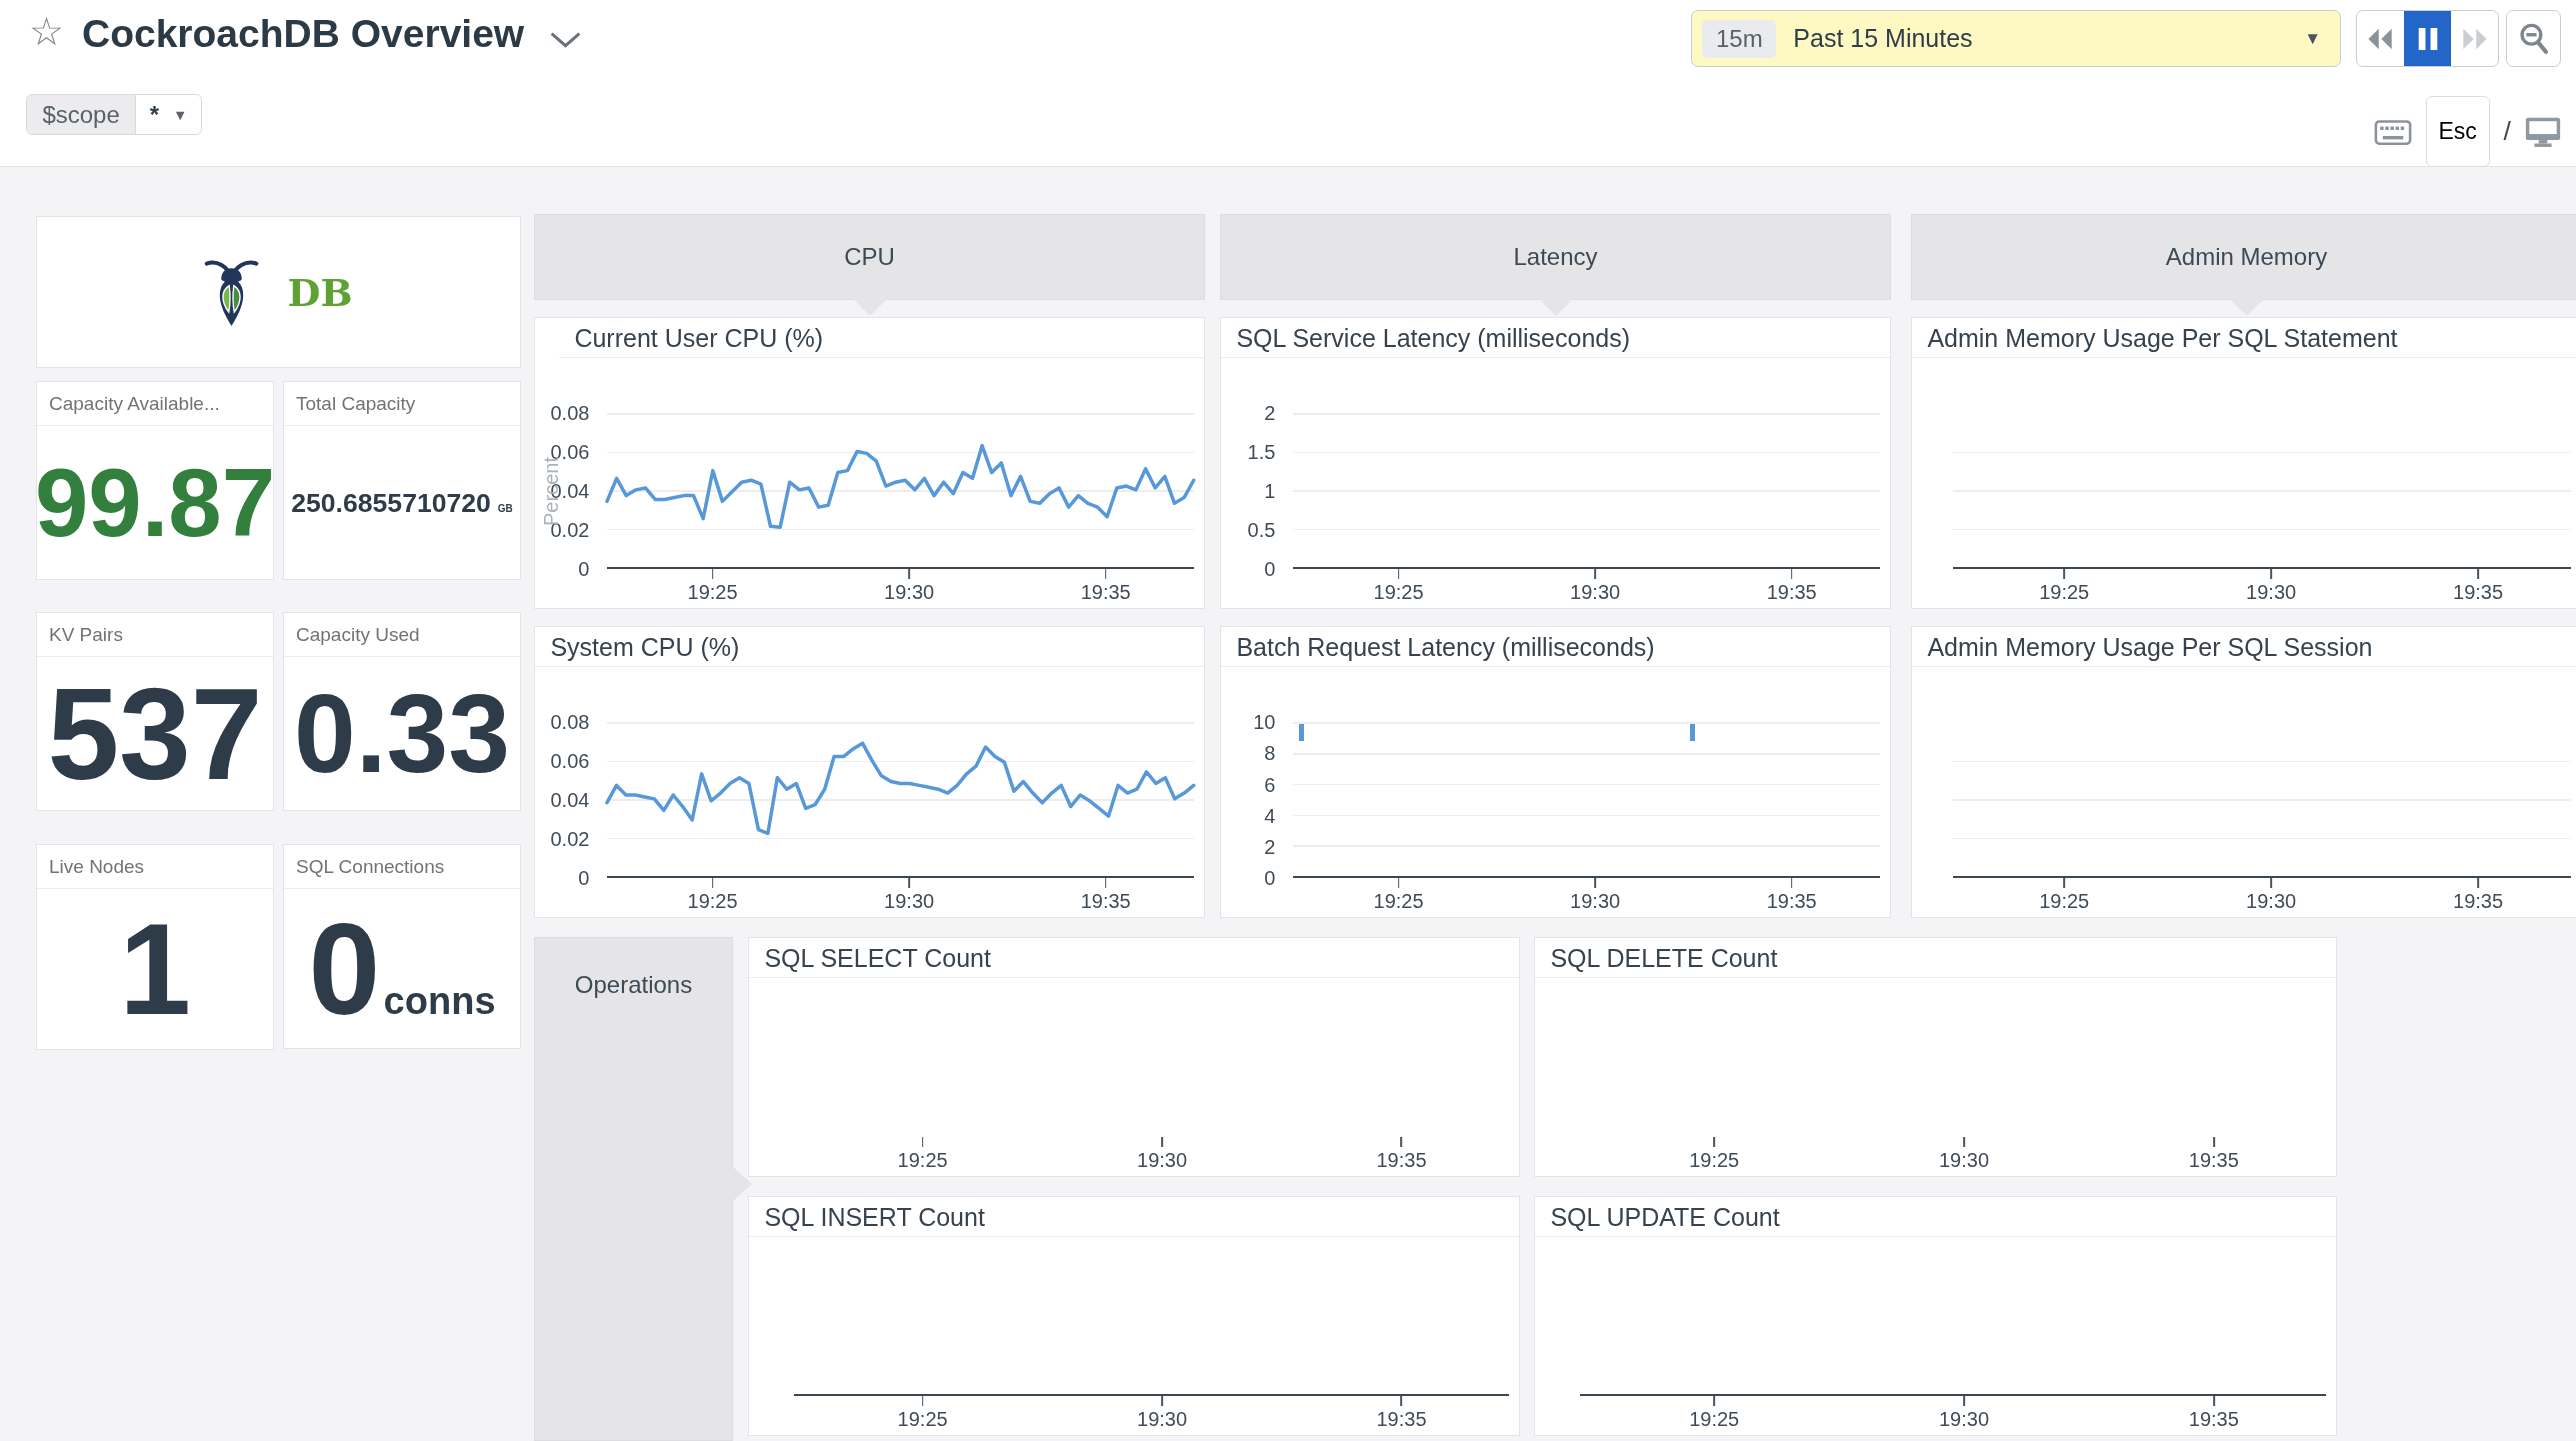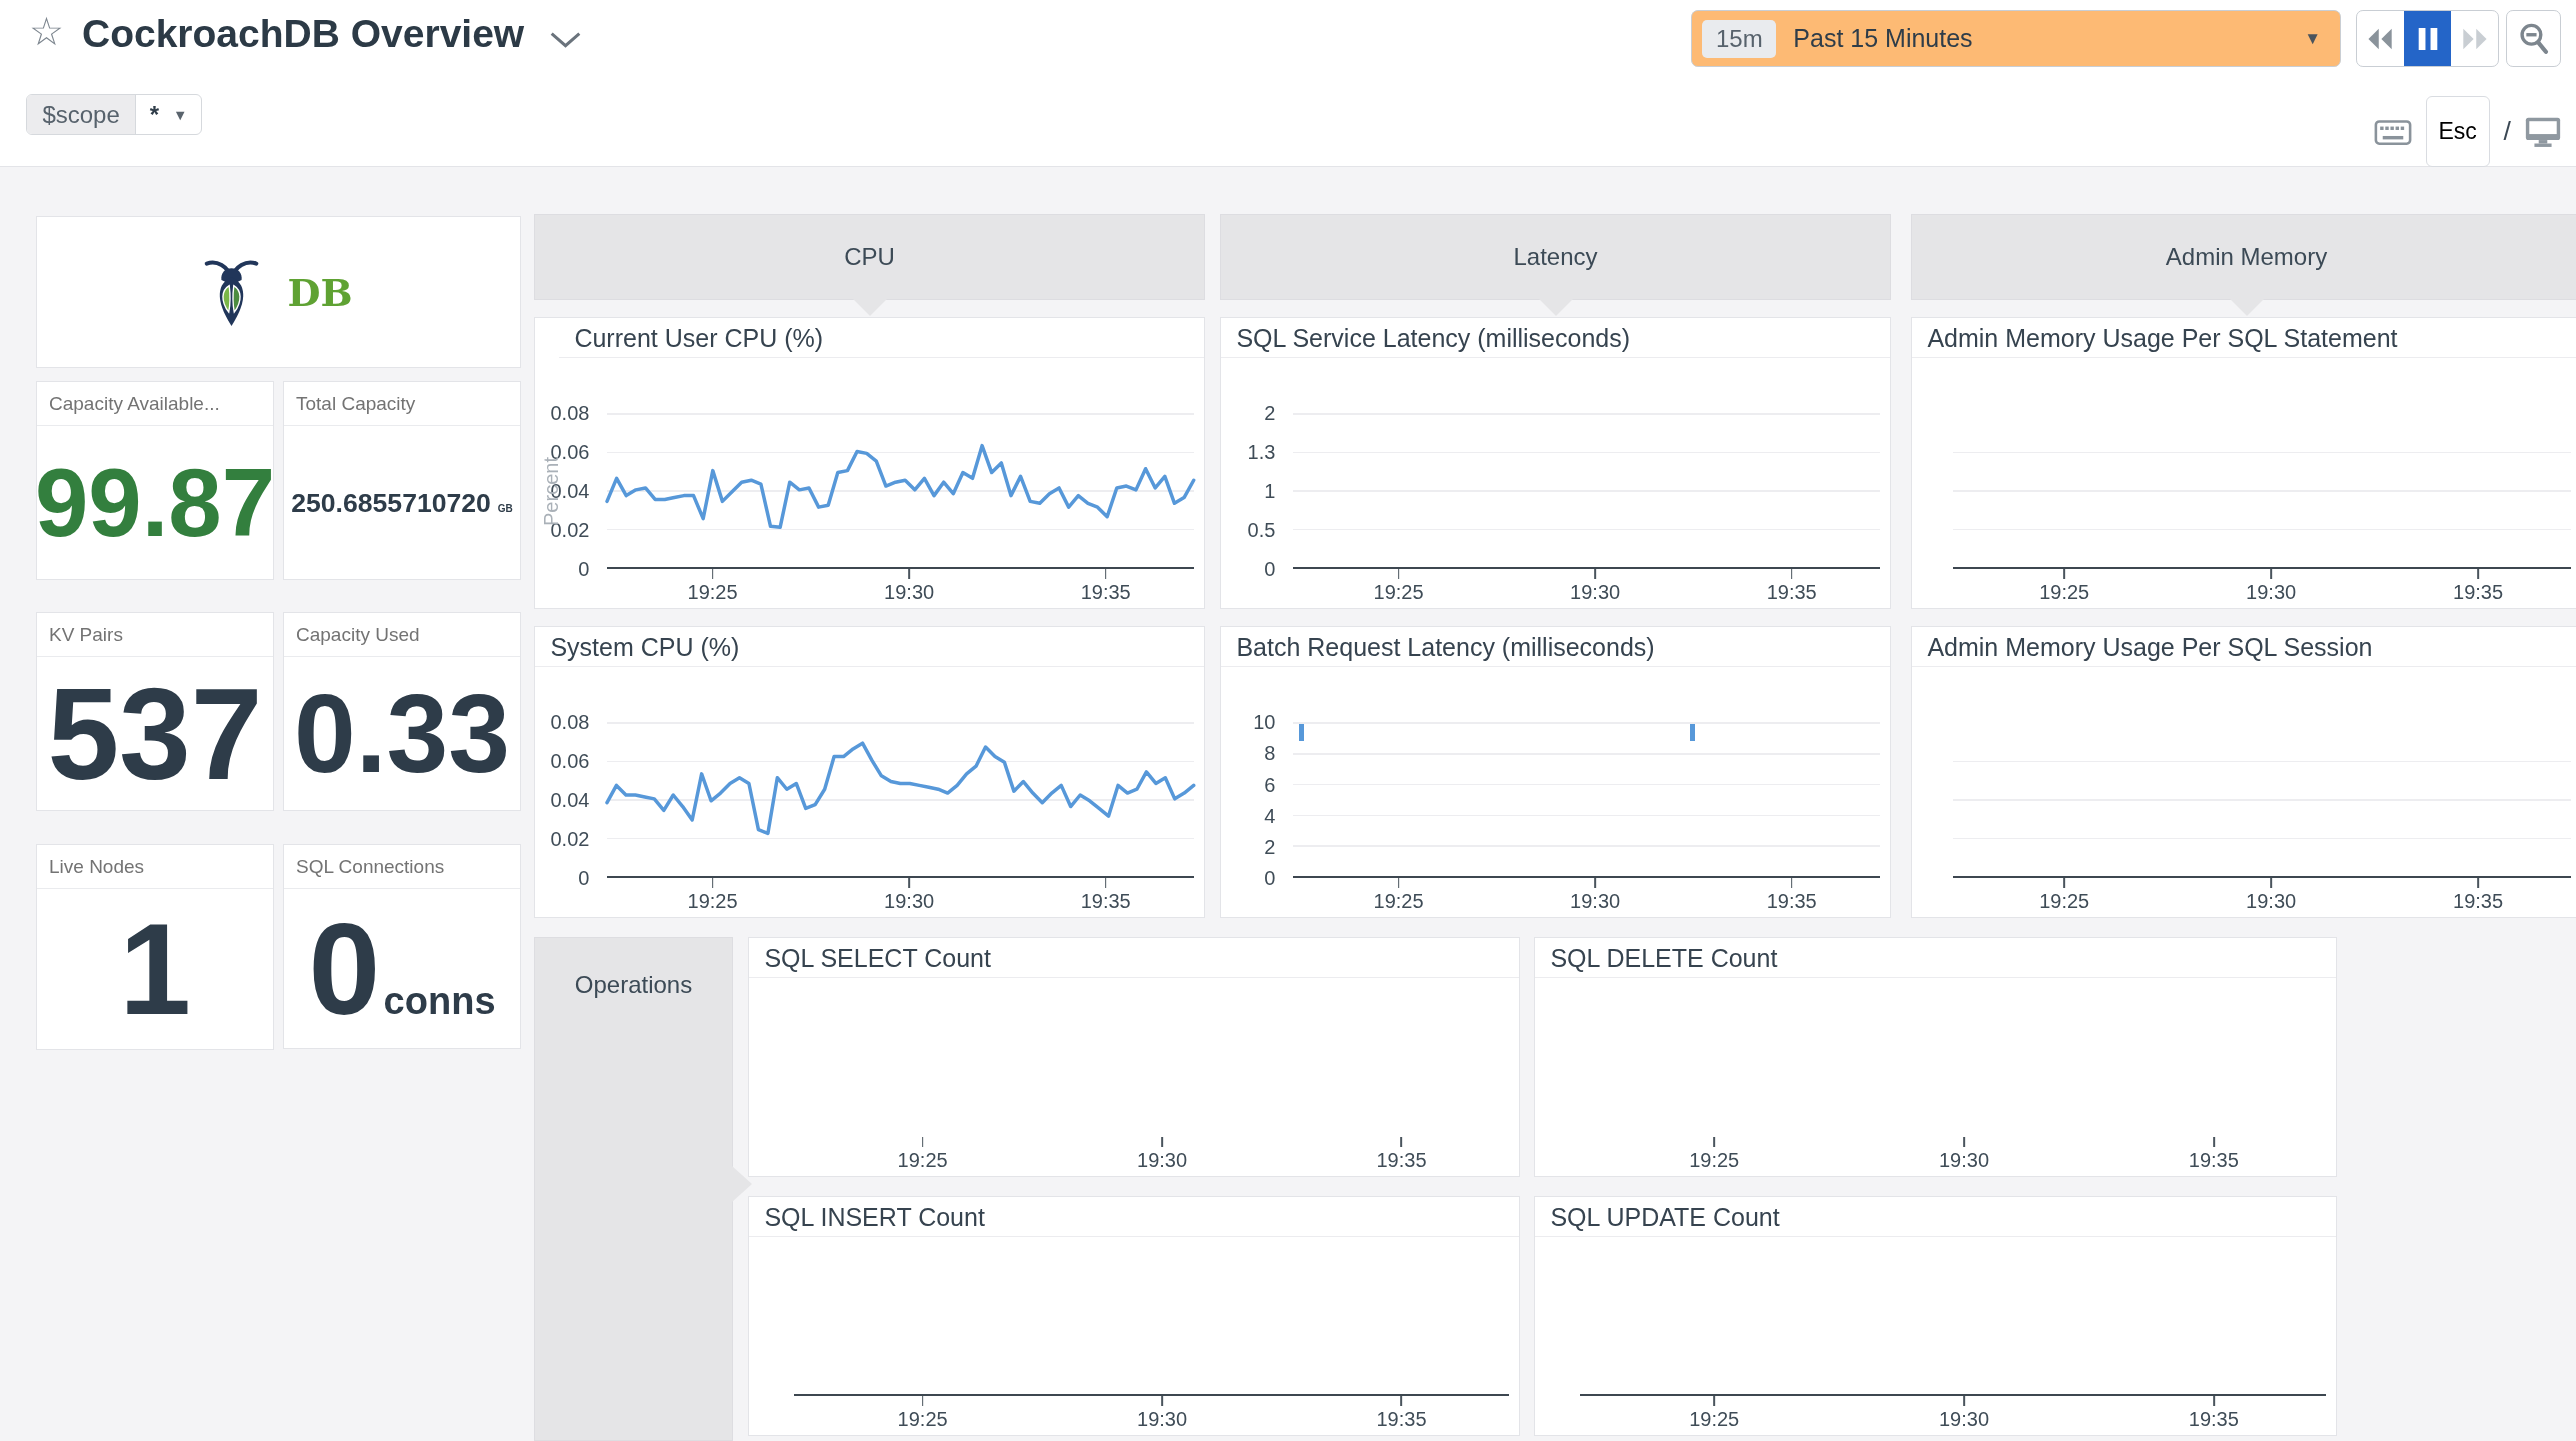--- a/index.html
+++ b/index.html
@@ -4,21 +4,21 @@
 <style>
   html,body{margin:0;padding:0;background:#fff;}
   body{width:2576px;height:1441px;overflow:hidden;font-family:"Liberation Sans",sans-serif;color:#3b4854;position:relative;}
   #app{position:absolute;inset:0;}
 
   
   .topbar{position:absolute;left:0;top:0;right:0;height:166px;background:#fff;border-bottom:1.7px solid #e3e4e8;}
   .star{position:absolute;left:29px;top:12px;font-size:39px;color:#7d868f;line-height:1;cursor:pointer;}
   .dash-title{position:absolute;left:82px;top:12px;font-size:39px;font-weight:600;color:#2c3a46;}
   .title-chev{position:absolute;left:549px;top:31px;}
-  .time-widget{position:absolute;left:1691px;top:10.3px;width:648px;height:55px;border:1.7px solid #c9ced4;border-radius:6.9px;background:#fdba74;display:flex;align-items:center;}
+  .time-widget{position:absolute;left:1691px;top:10.3px;width:648px;height:55px;border:1.7px solid #c9ced4;border-radius:6.9px;background:#fef9c3;display:flex;align-items:center;}
   .time-badge{margin-left:10.3px;background:#e9ebee;border-radius:5.1px;padding:5.1px 13.7px;font-size:24px;color:#57626c;}
   .time-label{margin-left:17px;font-size:25px;color:#2f3d49;font-weight:500;}
   .time-caret{margin-left:auto;margin-right:19px;font-size:17px;color:#4a545d;}
   .play-group{position:absolute;left:2356px;top:10.3px;width:141px;height:55px;border:1.7px solid #c9ced4;border-radius:6.9px;background:#fff;display:flex;overflow:hidden;}
   .play-seg{flex:1;display:flex;align-items:center;justify-content:center;cursor:pointer;}
   .play-seg.active{background:#2465c8;}
   .zoom-btn{position:absolute;left:2506px;top:10.3px;width:53px;height:55px;border:1.7px solid #c9ced4;border-radius:6.9px;background:#fff;display:flex;align-items:center;justify-content:center;cursor:pointer;}
 
   .scope-pill{position:absolute;left:26px;top:94px;height:39px;border:1.7px solid #d6d9dd;border-radius:6px;display:flex;overflow:hidden;background:#fff;cursor:pointer;}
   .scope-key{background:#ececee;padding:0 15.4px;display:flex;align-items:center;font-size:24px;color:#57626c;border-right:1.7px solid #d6d9dd;}
@@ -297,21 +297,21 @@
       <div class="chart-title">SQL Service Latency (milliseconds)</div>
       <div class="chart-body">
           <div class="plot axis" style="left: 72px;">
             <div class="grid" style="top: 0%;"></div>
             <div class="grid" style="top: 25%;"></div>
             <div class="grid" style="top: 50%;"></div>
             <div class="grid" style="top: 75%;"></div>
           </div>
           <div class="yaxis" style="width: 63px;">
             <div class="ylab" style="top: 0%;">2</div>
-            <div class="ylab" style="top: 25%;">1.3</div>
+            <div class="ylab" style="top: 25%;">1.5</div>
             <div class="ylab" style="top: 50%;">1</div>
             <div class="ylab" style="top: 75%;">0.5</div>
             <div class="ylab" style="top: 100%;">0</div>
           </div>
           <div class="xaxis" style="left: 72px;">
             <div class="xtick" style="left: 18%;"></div>
             <div class="xlab" style="left: 18%;">19:25</div>
             <div class="xtick" style="left: 51.5%;"></div>
             <div class="xlab" style="left: 51.5%;">19:30</div>
             <div class="xtick" style="left: 85%;"></div>

